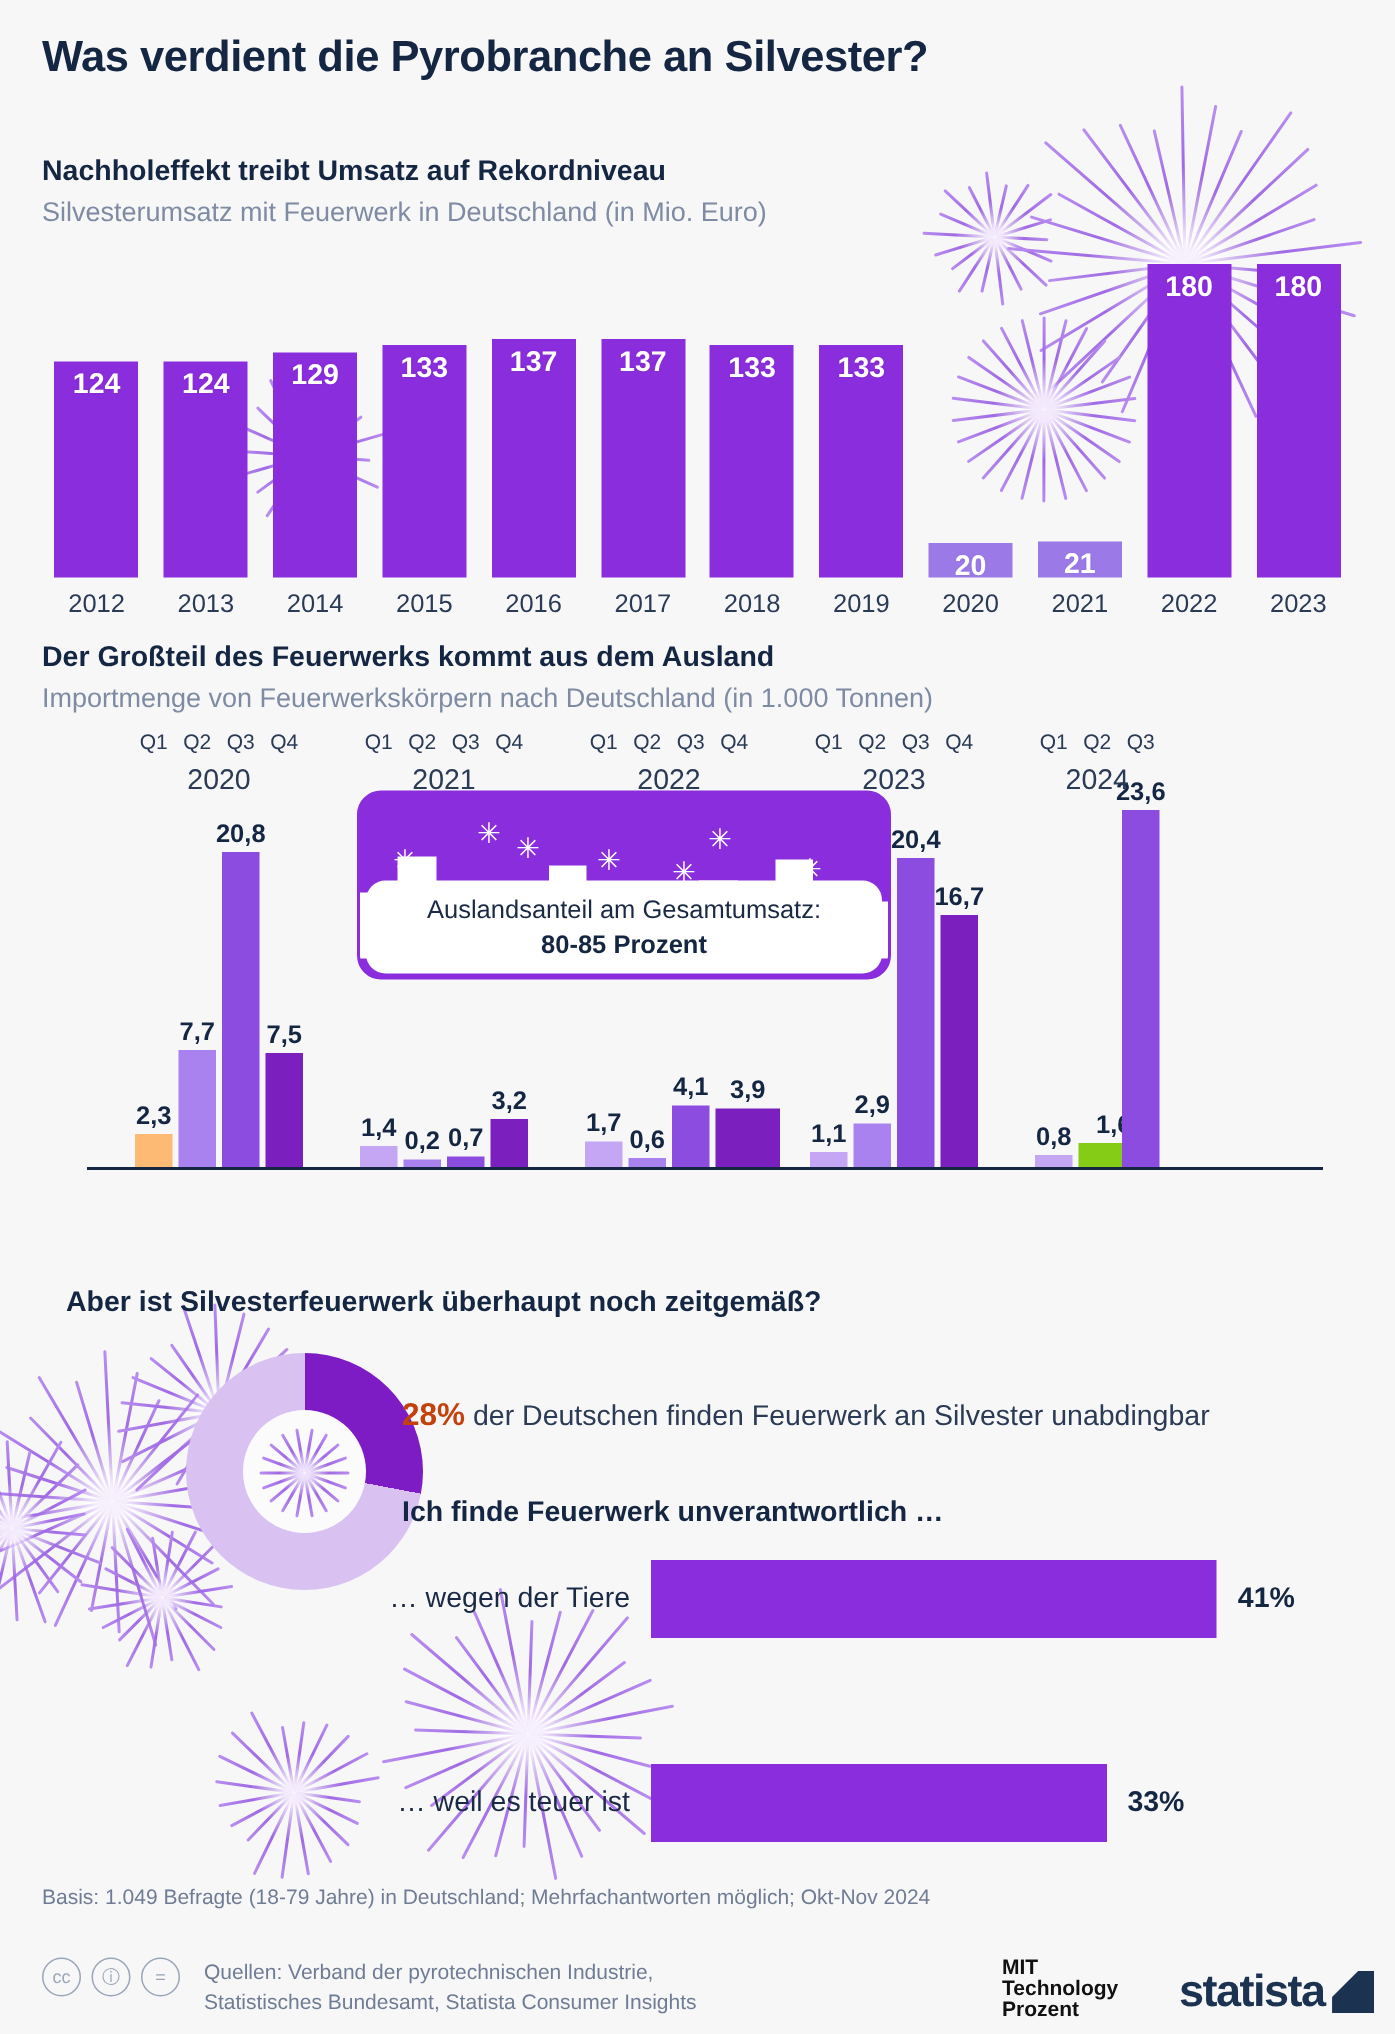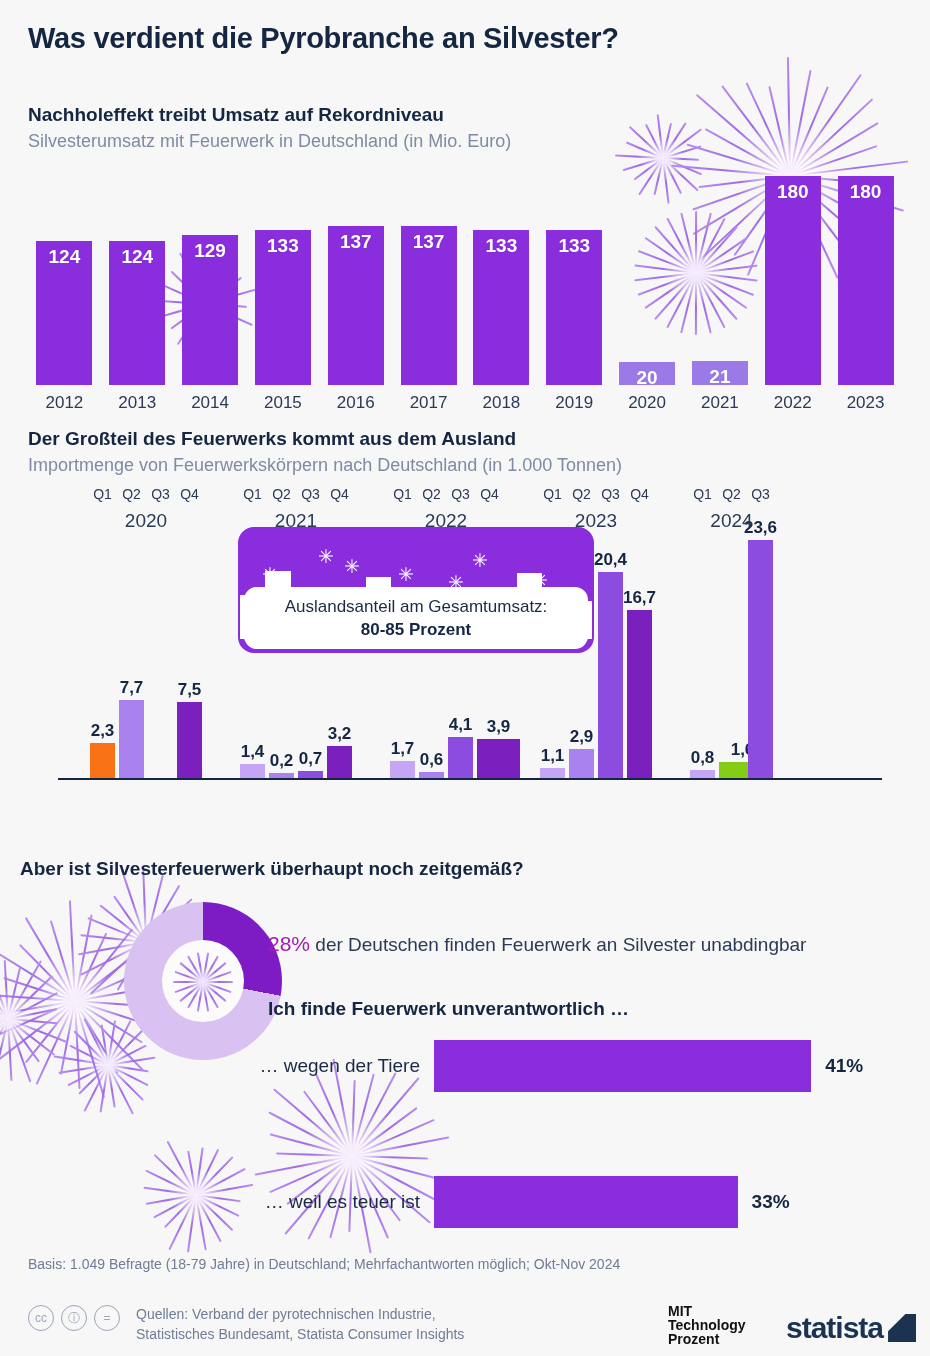--- a/index.html
+++ b/index.html
@@ -75,21 +75,21 @@
   .callout .label .l2{font-size:17px;font-weight:bold;color:#152642;}
 
   
   #donut{position:absolute;left:124px;top:902px;width:158px;height:158px;border-radius:50%;}
   #donut .hole{
     position:absolute;left:50%;top:50%;width:82px;height:82px;margin:-41px 0 0 -41px;
     border-radius:50%;background:#fbfbfb;
   }
 
   .stat28{position:absolute;left:268px;top:932px;font-size:19px;color:#2b3a55;}
-  .stat28 b{color:#a21caf;font-weight:normal;font-size:21px;}
+  .stat28 b{color:#c2410c;font-weight:bold;font-size:21px;}
   .q-head{position:absolute;left:268px;top:998px;font-size:19px;font-weight:bold;color:#152642;}
 
   
   #hbars{position:absolute;left:20px;top:1040px;width:890px;height:200px;}
   .hrow{position:absolute;left:0;width:890px;height:52px;display:flex;align-items:center;}
   .hrow .hlab{width:400px;text-align:right;padding-right:14px;font-size:19px;color:#1b2a44;}
   .hrow .hbar{height:52px;background:#8a2ddd;}
   .hrow .hval{margin-left:14px;font-size:19px;font-weight:bold;color:#152642;}
 
   
@@ -449,28 +449,31 @@
         </div>
         <div class="c1lab">2023</div>
       </div>
     </div>
 
   <div class="sec-head" style="left:28px;top:428px;">Der Großteil des Feuerwerks kommt aus dem Ausland</div>
   <div class="sec-sub" style="left:28px;top:455px;">Importmenge von Feuerwerkskörpern nach Deutschland (in 1.000 Tonnen)</div>
 
   <div id="chart2">
       <div class="axis2"></div>
-      <div class="c2bar" style="left: 62px; width: 25px; height: 35px; background: #f97316;">
+      <div class="c2bar" style="left: 62px; width: 25px; height: 22px; background: #fdba74;">
         <div class="c2val">2,3</div>
       </div>
       <div class="c2q" style="left: 56px; width: 37px;">Q1</div>
       <div class="c2bar" style="left: 91px; width: 25px; height: 77.626px; background: rgb(169, 130, 240);">
         <div class="c2val">7,7</div>
       </div>
       <div class="c2q" style="left: 85px; width: 37px;">Q2</div>
+      <div class="c2bar" style="left: 120px; width: 25px; height: 209.691px; background: rgb(140, 76, 224);">
+        <div class="c2val">20,8</div>
+      </div>
       <div class="c2q" style="left: 114px; width: 37px;">Q3</div>
       <div class="c2bar" style="left: 149px; width: 25px; height: 75.6098px; background: rgb(123, 31, 191);">
         <div class="c2val">7,5</div>
       </div>
       <div class="c2q" style="left: 143px; width: 37px;">Q4</div>
       <div class="c2year" style="left: 42px; width: 152px;">2020</div>
       <div class="c2bar" style="left: 212px; width: 25px; height: 14.1138px; background: rgb(196, 166, 245);">
         <div class="c2val">1,4</div>
       </div>
       <div class="c2q" style="left: 206px; width: 37px;">Q1</div>
@@ -559,21 +562,21 @@
     </div>
   <div class="star" style="left: 22px; top: 36px;">✳</div>
       <div class="star" style="left: 78px; top: 18px;">✳</div>
       <div class="star" style="left: 104px; top: 28px;">✳</div>
       <div class="star" style="left: 158px; top: 36px;">✳</div>
       <div class="star" style="left: 208px; top: 44px;">✳</div>
       <div class="star" style="left: 232px; top: 22px;">✳</div>
       <div class="star" style="left: 292px; top: 42px;">✳</div>
     </div>
 
-  <div class="sec-head" style="left:20px;top:858px;">Aber ist Silvesterfeuerwerk überhaupt noch zeitgemäß?</div>
+  <div class="sec-head" style="left:44px;top:858px;">Aber ist Silvesterfeuerwerk überhaupt noch zeitgemäß?</div>
 
   <div id="donut" style="background: conic-gradient(rgb(125, 27, 196) 0deg, rgb(125, 27, 196) 100.8deg, rgb(217, 194, 242) 100.8deg, rgb(217, 194, 242) 360deg);">
     <div class="hole">
         <div class="fw" style="left: 50%; top: 50%;">
           <div class="core" style="width: 18px; height: 18px; margin: -9px 0px 0px -9px;"></div>
           <i style="width: 30px; transform: rotate(0deg);"></i>
           <i style="width: 30px; transform: rotate(20deg);"></i>
           <i style="width: 30px; transform: rotate(40deg);"></i>
           <i style="width: 30px; transform: rotate(60deg);"></i>
           <i style="width: 30px; transform: rotate(80deg);"></i>

